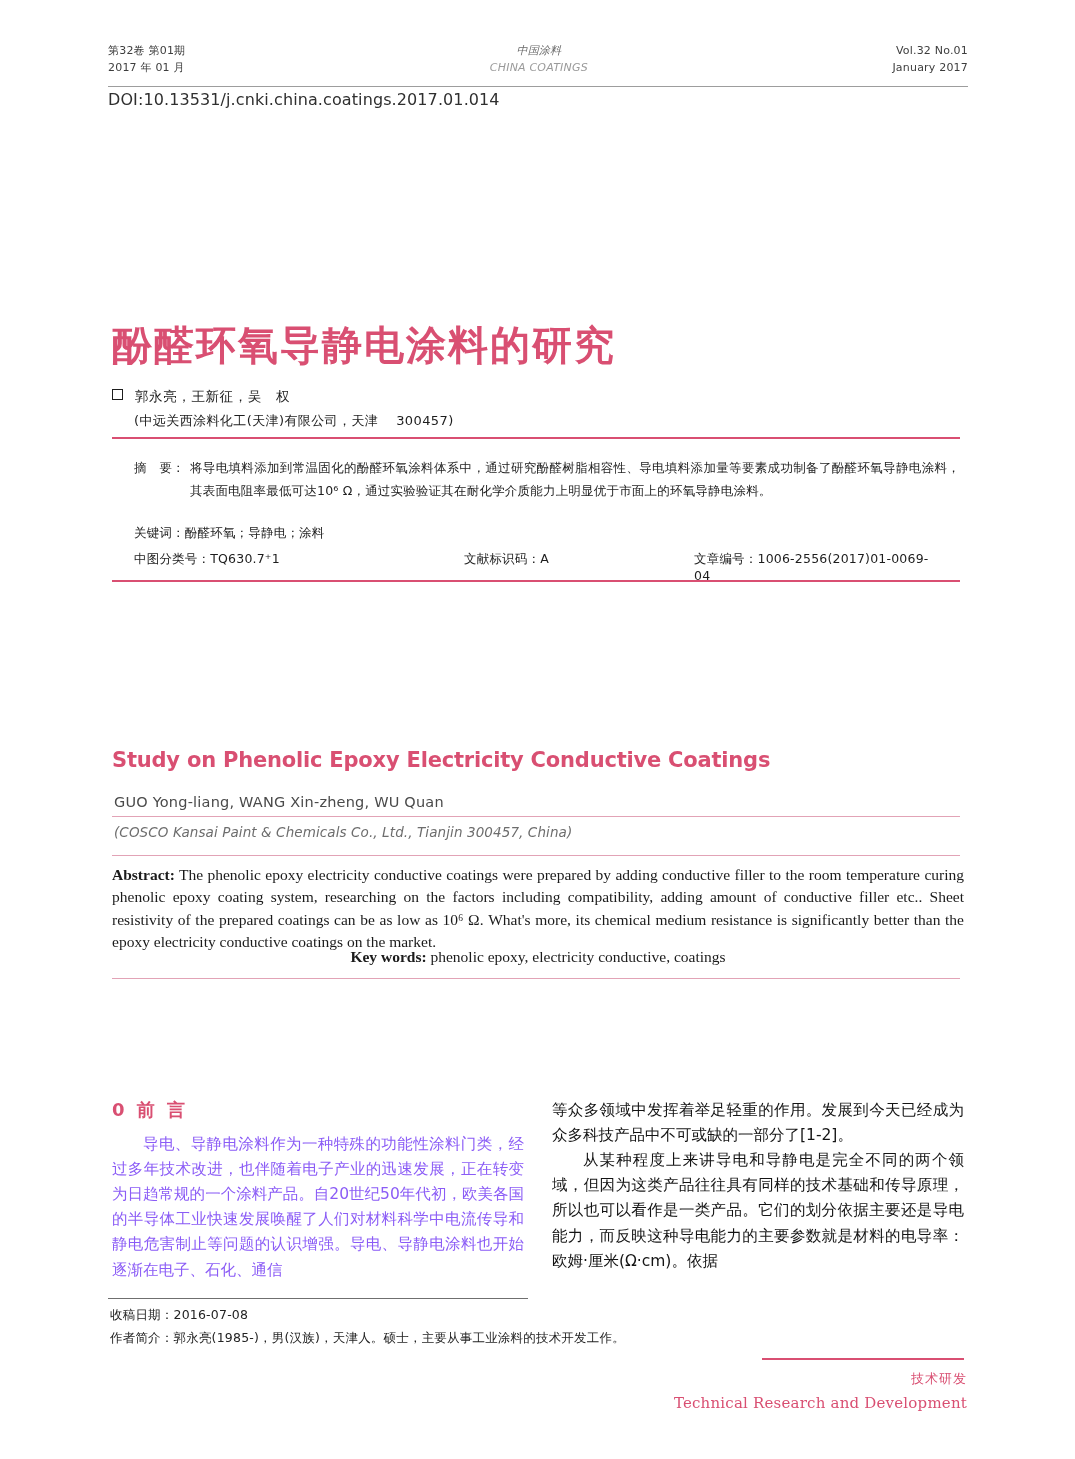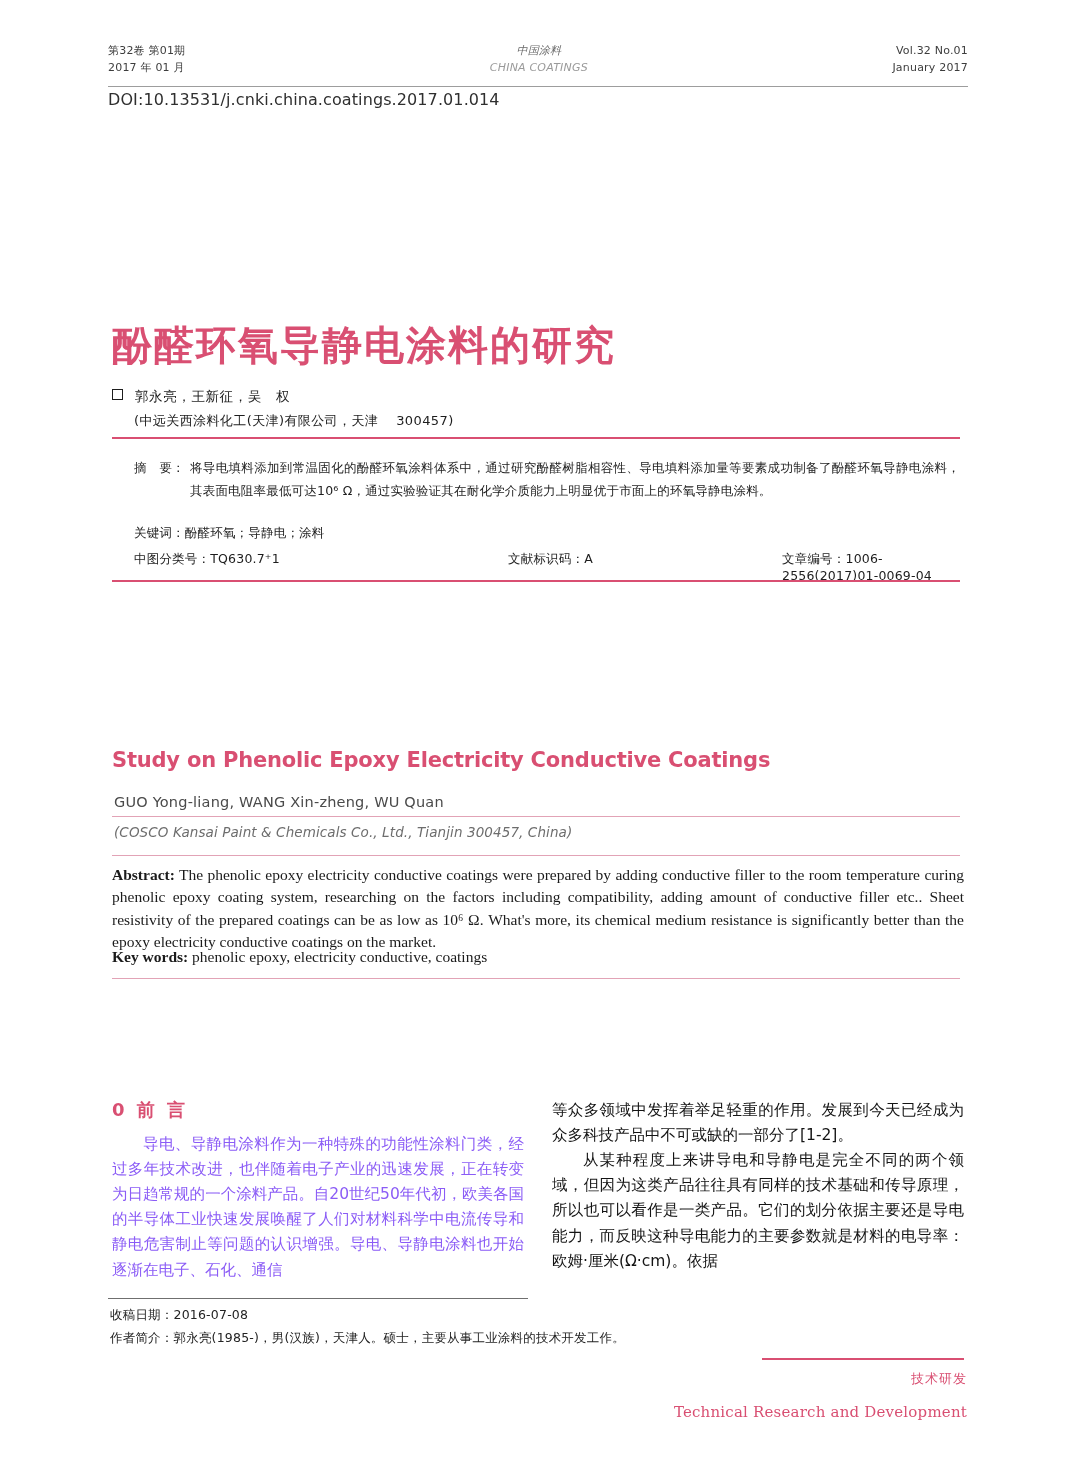--- a/index.html
+++ b/index.html
@@ -146,21 +146,20 @@
   .cn-meta {
     position: absolute;
     left: 134px;
     top: 551px;
     width: 800px;
     display: flex;
     font-family: "DejaVu Sans", sans-serif;
     font-size: 12.5px;
     color: #1d1d1d;
     letter-spacing: 0.2px;
-    gap: 44px;
   }
   .cn-meta .m1 { width: 330px; }
   .cn-meta .m2 { width: 230px; }
   .cn-meta .m3 { flex: 1; }
 
   
   .en-title {
     position: absolute;
     left: 112px;
     top: 748px;
@@ -203,20 +202,21 @@
   }
   .en-abs b { font-weight: bold; }
   .en-kw {
     position: absolute;
     left: 112px;
     top: 948px;
     width: 852px;
     font-family: "Liberation Serif", serif;
     font-size: 15.5px;
     color: #1b1b1b;
+    text-align: center;
   }
 
   
   .sec-head {
     position: absolute;
     left: 112px;
     top: 1098px;
     font-family: "DejaVu Sans", sans-serif;
     font-size: 18px;
     font-weight: bold;
@@ -287,21 +287,21 @@
     letter-spacing: 0.5px;
   }
   .footer .cn {
     font-family: Liberation Mono, monospace;
     font-size: 13px;
     letter-spacing: 1px;
     margin-top: 10px;
   }
   .footer .en {
     font-size: 15px;
-    margin-top: 15px;
+    margin-top: 6px;
     letter-spacing: 0.2px;
   }
   .footer-rule {
     position: absolute;
     left: 762px;
     top: 1358px;
     width: 202px;
     height: 2px;
     background: #d94f72;
   }

